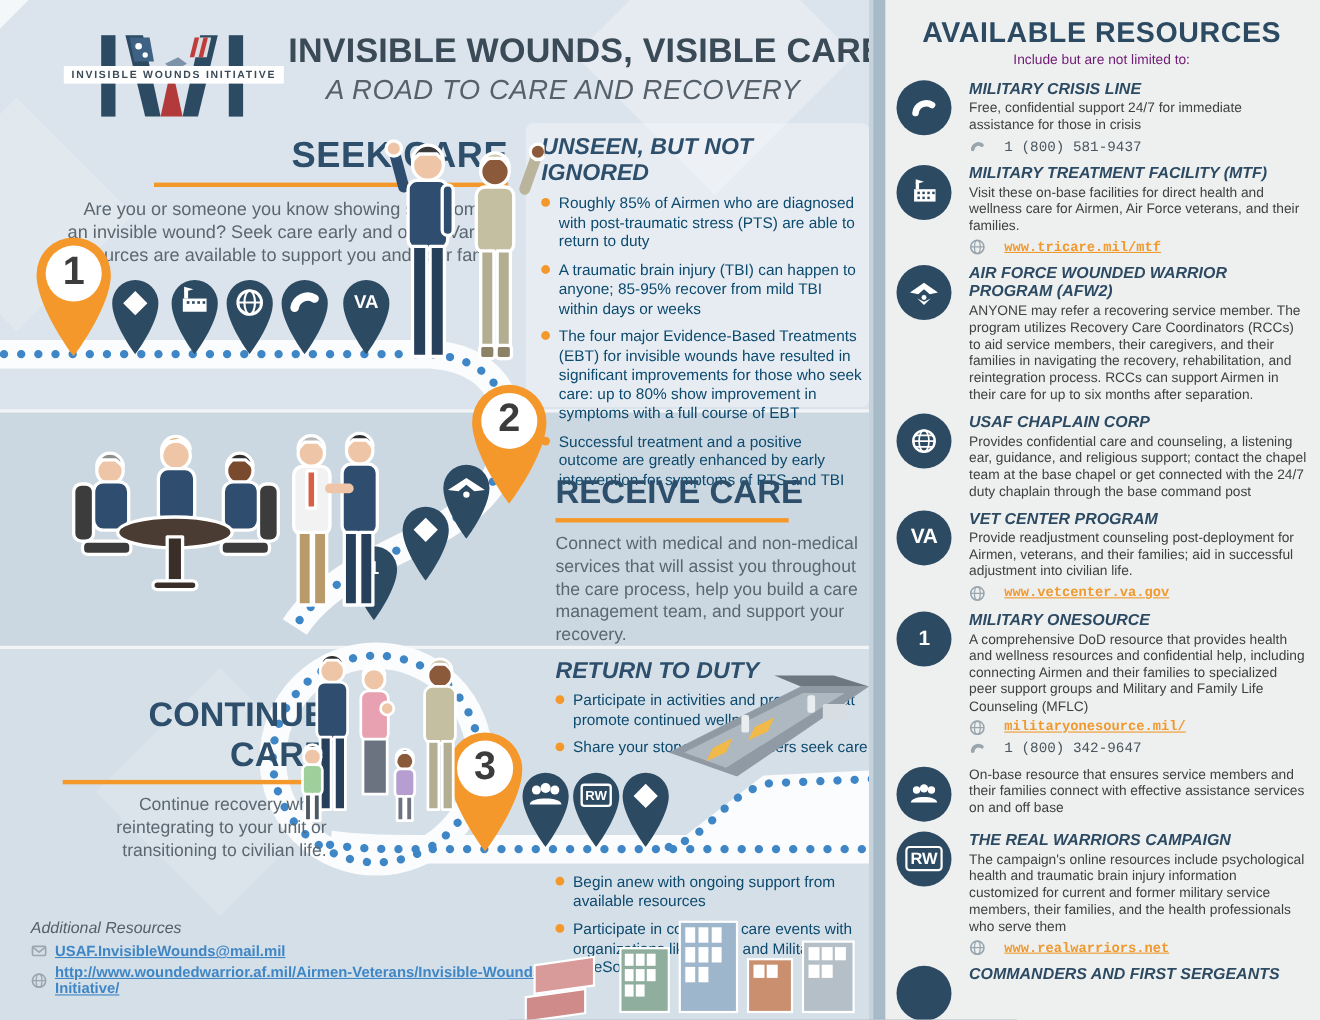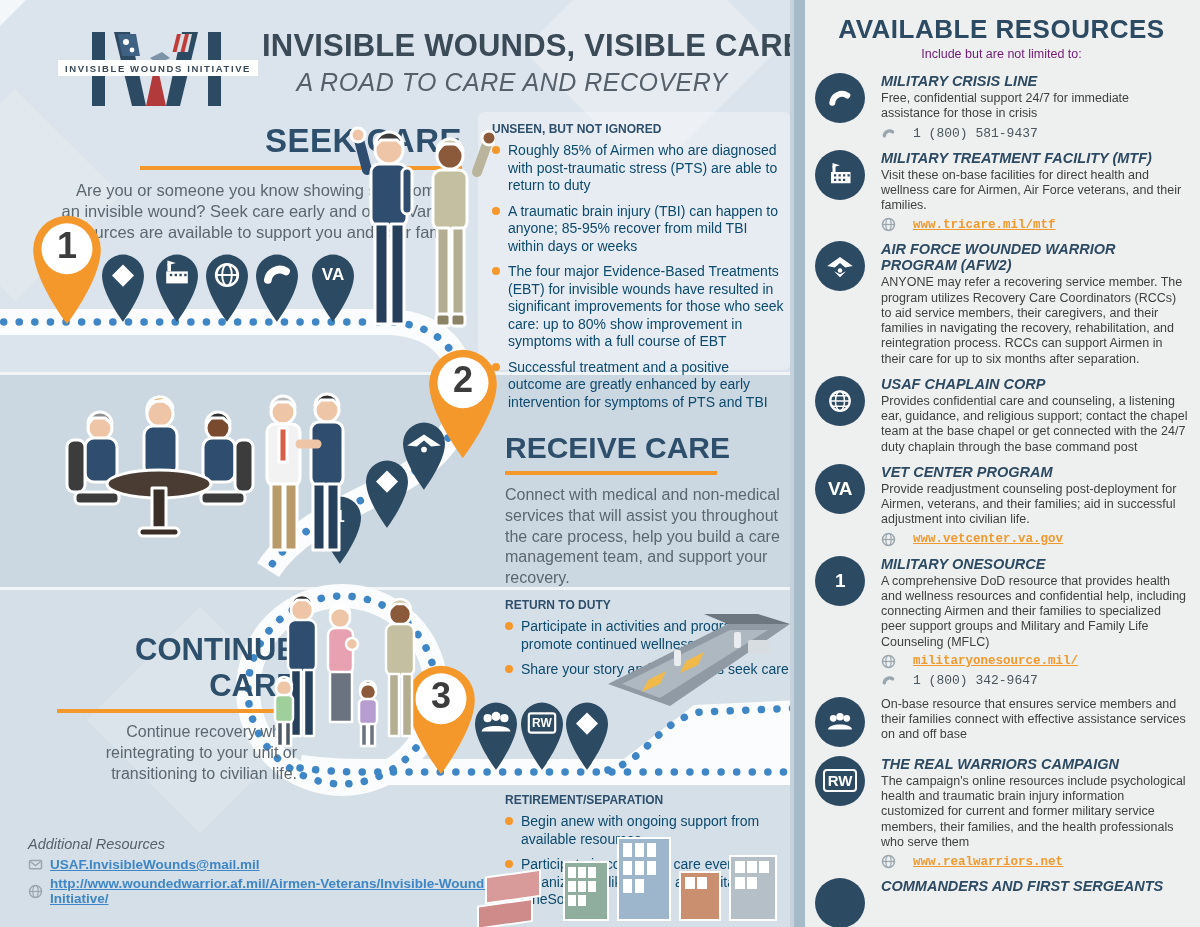--- a/index.html
+++ b/index.html
@@ -46,21 +46,21 @@
   .main-title{font-size:31px;font-weight:800;color:#3a4a56;letter-spacing:.2px;white-space:nowrap;}
   .sub-title{font-size:25px;font-style:italic;color:#55606a;margin-top:4px;letter-spacing:.5px;}
   
   .sec-head{font-weight:800;color:#2d4f6b;}
   .orange-rule{height:4px;background:#f5982c;margin-top:6px;}
   .seek-block{position:absolute;left:55px;top:122px;width:407px;text-align:right;}
   .seek-block .sec-head{font-size:33px;letter-spacing:.5px;}
   .seek-block .orange-rule{width:322px;margin-left:auto;}
   .seek-body{font-size:16.5px;line-height:1.28;color:#5b6770;margin-top:10px;}
   .unseen-block{position:absolute;left:492px;top:122px;width:292px;}
-  .sub-head{font-size:12px;font-weight:800;color:#2d4f6b;margin-bottom:6px;}
+  .sub-head{font-size:21px;font-weight:800;font-style:italic;color:#2d4f6b;margin-bottom:6px;}
   .bullet-row{display:flex;gap:8px;margin-bottom:8px;}
   .bdot{width:8px;height:8px;border-radius:50%;background:#f5982c;flex:0 0 8px;margin-top:4px;}
   .btext{font-size:14px;line-height:1.25;color:#0c4a6e;}
   .receive-block{position:absolute;left:505px;top:408px;width:280px;}
   .receive-block .sec-head{font-size:30px;margin-top:23px;}
   .receive-block .orange-rule{width:212px;}
   .receive-body{font-size:16px;line-height:1.3;color:#5b6770;margin-top:10px;}
   .continue-block{position:absolute;left:45px;top:632px;width:252px;text-align:right;}
   .continue-block .sec-head{font-size:31px;line-height:1.15;}
   .continue-block .orange-rule{width:240px;margin-left:auto;}
@@ -191,21 +191,20 @@
             <span class="btext">Participate in activities and programs that promote continued wellness</span>
           </div>
           <div class="bullet-row">
             <span class="bdot"></span>
             <span class="btext">Share your story and help others seek care</span>
           </div>
         </div>
     </div>
 
     <div class="ret-block">
-      <div class="sub-head">RETIREMENT/SEPARATION</div>
       <div>
           <div class="bullet-row">
             <span class="bdot"></span>
             <span class="btext">Begin anew with ongoing support from available resources</span>
           </div>
           <div class="bullet-row">
             <span class="bdot"></span>
             <span class="btext">Participate in continuing care events with organizations like AFW2 and Military OneSource</span>
           </div>
         </div>

